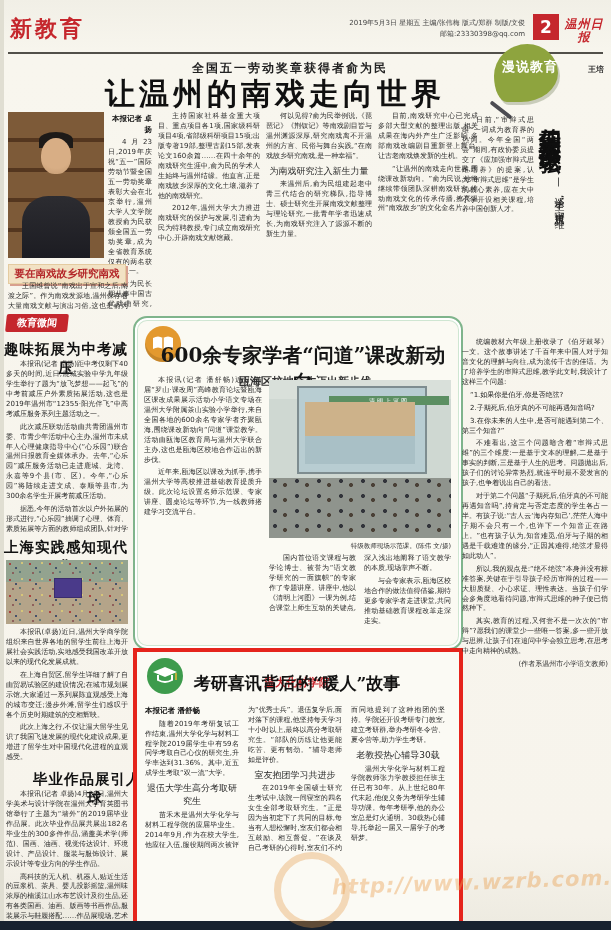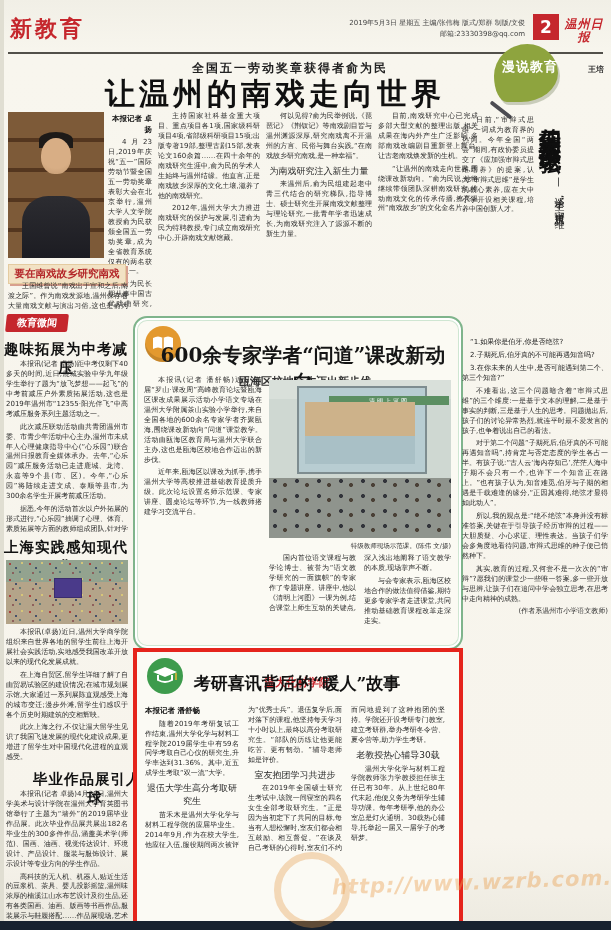--- a/index.html
+++ b/index.html
@@ -238,20 +238,21 @@
   </div>
 
   <div class="abs e-titlewrap">
     <div class="e-title">伯牙到底该不该绝弦</div>
     <div class="e-subtitle">——谈学生“审辩式思维”</div>
   </div>
   <div class="abs e-narrow col bt j">
     <p>日前,“审辩式思维”一词成为教育界的热词。今年全国“两会”期间,有政协委员提交了《应加强审辩式思维培养》的提案,认为“审辩式思维”是学生的核心素养,应在大中小学开设相关课程,培养中国创新人才。</p>
   </div>
   <div class="abs e-wide col bt j">
+    <p>统编教材六年级上册收录了《伯牙鼓琴》一文。这个故事讲述了千百年来中国人对于知音文化的理解与向往,成为流传千古的佳话。为了培养学生的审辩式思维,教学此文时,我设计了这样三个问题:</p>
     <p class="e-q">“1.如果你是伯牙,你是否绝弦?</p>
     <p class="e-q">2.子期死后,伯牙真的不可能再遇知音吗?</p>
     <p class="e-q">3.在你未来的人生中,是否可能遇到第二个、第三个知音?”</p>
     <p>不难看出,这三个问题暗含着“审辩式思维”的三个维度:一是基于文本的理解,二是基于事实的判断,三是基于人生的思考。问题抛出后,孩子们的讨论异常热烈,就连平时最不爱发言的孩子,也争着说出自己的看法。</p>
     <p>对于第二个问题“子期死后,伯牙真的不可能再遇知音吗”,持肯定与否定态度的学生各占一半。有孩子说:“古人云‘海内存知己’,茫茫人海中子期不会只有一个,也许下一个知音正在路上。”也有孩子认为,知音难觅,伯牙与子期的相遇是千载难逢的缘分,“正因其难得,绝弦才显得如此动人”。</p>
     <p>所以,我的观点是:“绝不绝弦”本身并没有标准答案,关键在于引导孩子经历审辩的过程——大胆质疑、小心求证、理性表达。当孩子们学会多角度地看待问题,审辩式思维的种子便已悄然种下。</p>
     <p>其实,教育的过程,又何尝不是一次次的“审辩”?愿我们的课堂少一些唯一答案,多一些开放与思辨,让孩子们在追问中学会独立思考,在思考中走向精神的成熟。</p>
     <p class="e-sign">(作者系温州市小学语文教师)</p>
   </div>
 

